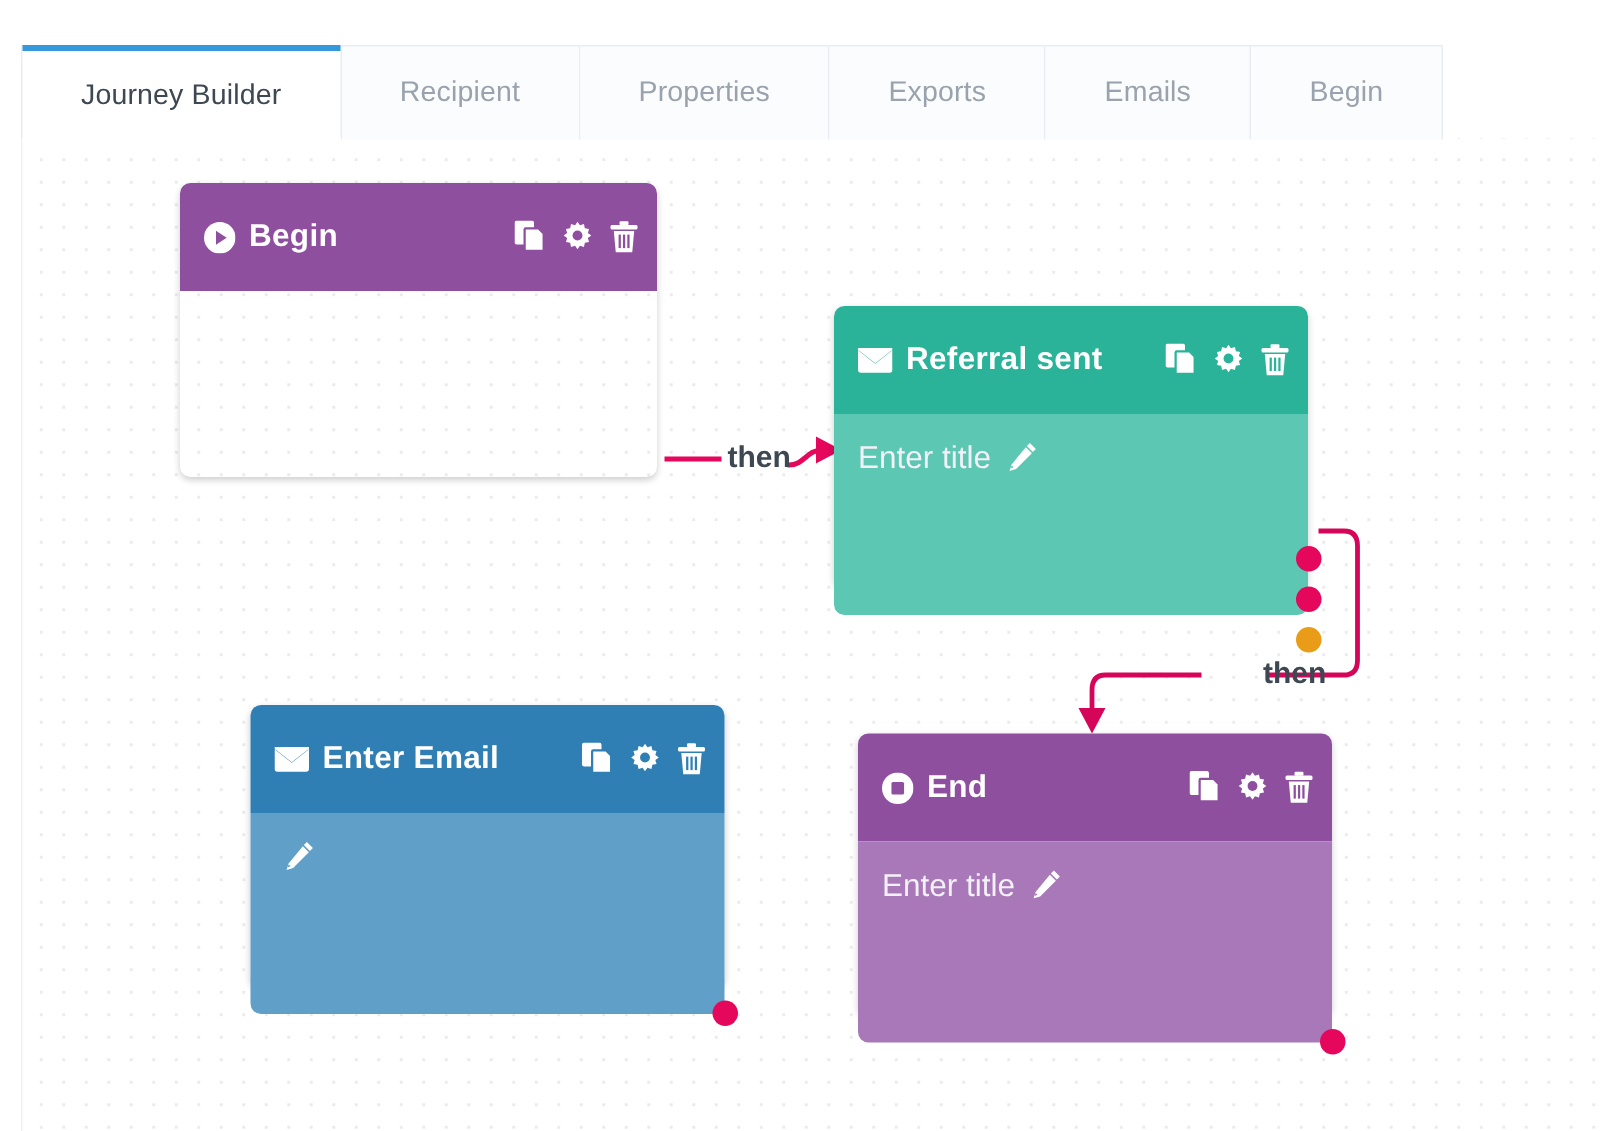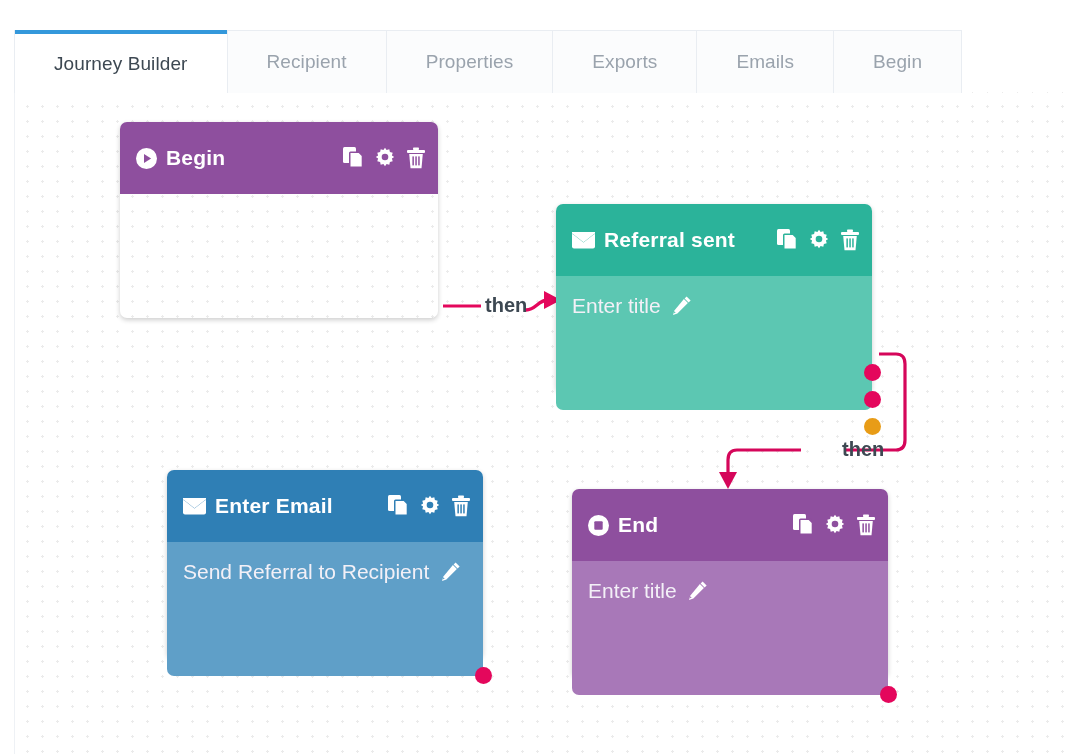--- a/index.html
+++ b/index.html
@@ -316,21 +316,20 @@
             <rect x="7" y="0.5" width="6" height="2.6" rx="0.8" fill="#ffffff"></rect>
             <path d="M3.2 7 h13.6 l-1.3 14.2 h-11 z" fill="#ffffff"></path>
             <rect x="6.4" y="9.4" width="1.5" height="9" fill="#2f7fb5"></rect>
             <rect x="9.3" y="9.4" width="1.5" height="9" fill="#2f7fb5"></rect>
             <rect x="12.2" y="9.4" width="1.5" height="9" fill="#2f7fb5"></rect>
           </svg>
         </span>
       </span>
     </div>
     <div class="node-body" style="background:#5f9fc8;">
-      <span class="node-subtitle">Send Referral to Recipient</span>
       <span class="pencil">
         <svg width="20" height="20" viewBox="0 0 20 20">
           <path d="M14.6 1.4l4 4-2 2-4-4z" fill="#ffffff"></path>
           <path d="M11.9 4.1l4 4L5.4 18.6 1 20l1.4-4.4z" fill="#ffffff"></path>
           <path d="M2.5 16.3 L3.7 17.5 L1.6 18.4 Z" fill="#5f9fc8"></path>
         </svg>
       </span>
       <div class="port crimson" style="left:308px; top:125px;"></div>
     </div>
   </div>

